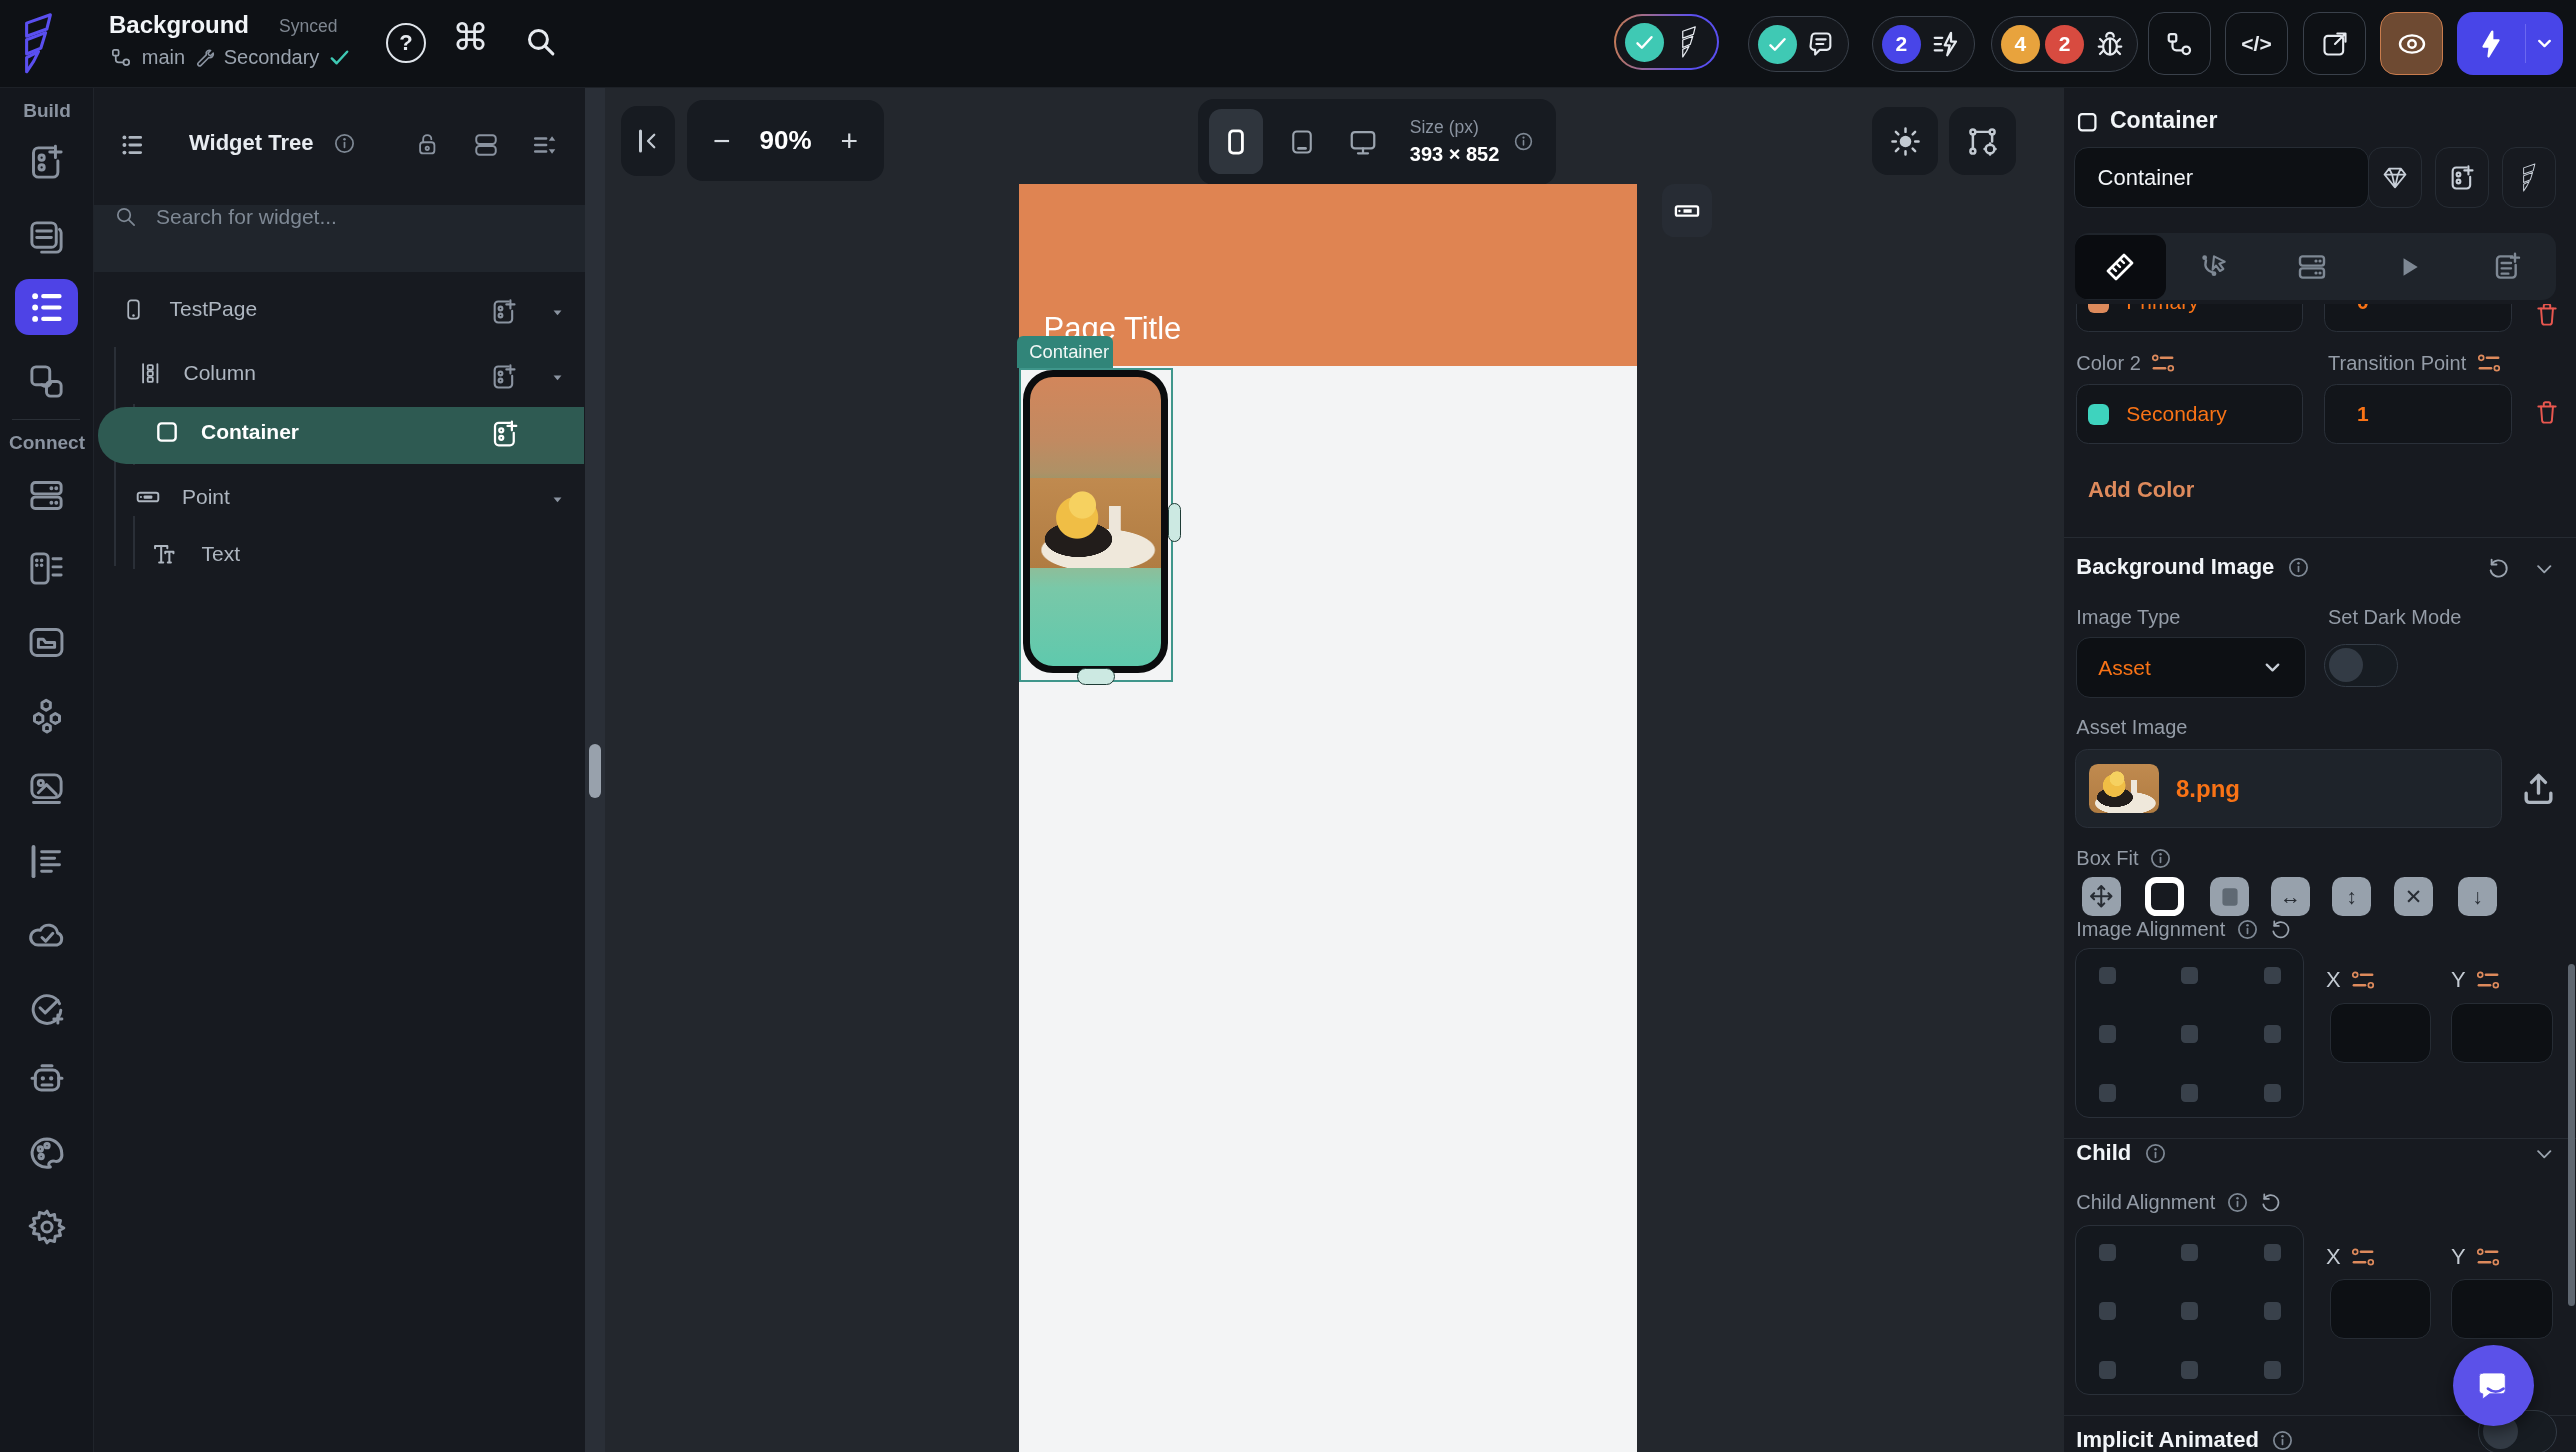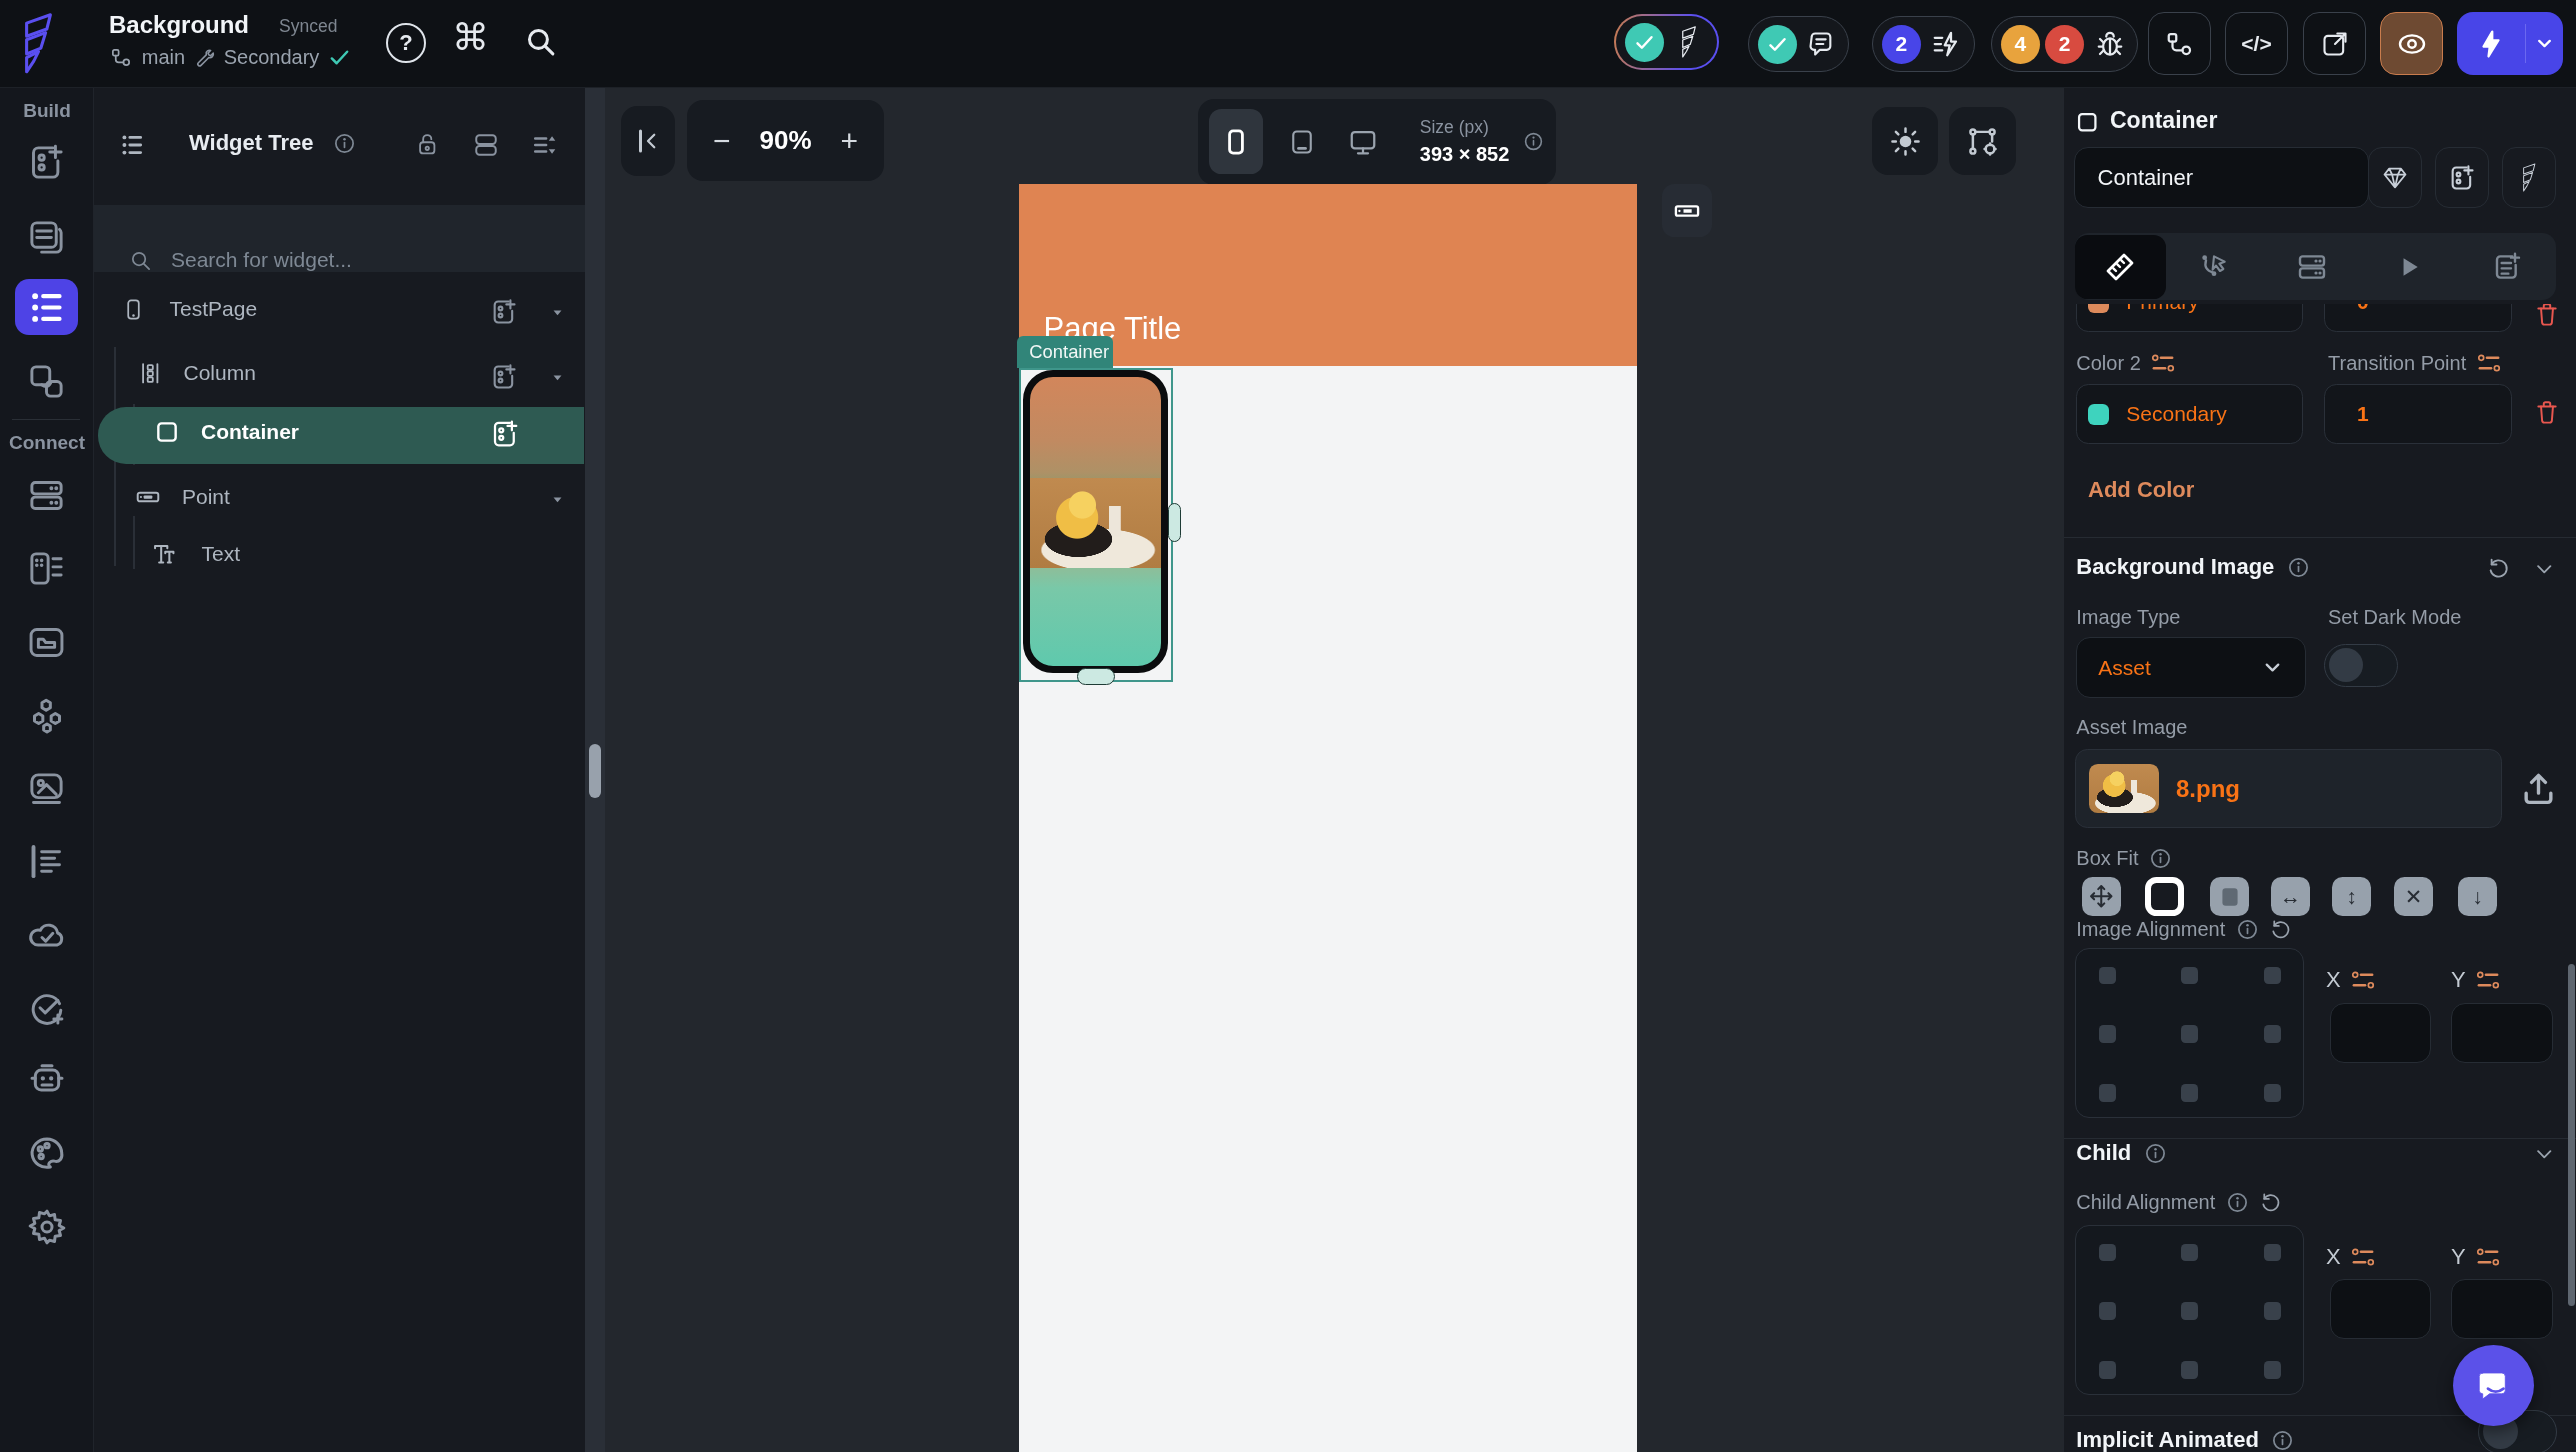--- a/index.html
+++ b/index.html
@@ -24,21 +24,21 @@
   
   #ribbon{left:0;top:88px;width:94px;height:1365px;background:#14171D;border-right:0.9px solid #20242B}
   .rib-label{width:94px;text-align:center;font-size:19px;font-weight:bold;color:#8A93A0}
   .rib-btn{left:15px;width:63px;height:56px;border-radius:14px;display:flex;align-items:center;
     justify-content:center;color:#8A93A0}
   .rib-btn.sel{background:#4E43E6;color:#fff}
   .rib-div{left:12.3px;width:68px;height:0.9px;background:#2A2F36}
   
   #wtree{left:94px;top:88px;width:491px;height:1365px;background:#171A20}
   .wt-title{font-size:22px;font-weight:bold;color:#E8ECF1}
-  .searchband{left:0;top:117px;width:491px;height:67px;background:#20252C;display:flex;align-items:flex-end;gap:19px;padding:0 0 0 35px}
+  .searchband{left:0;top:117px;width:491px;height:67px;background:#20252C;display:flex;align-items:flex-start;gap:19px;padding:0 0 0 20px}
   .searchband input{background:transparent;border:none;outline:none;color:#AEB6C0;font-size:21px;
     font-family:inherit;width:368px}
   .searchband input::placeholder{color:#7E8894}
   .trow{font-size:21px;color:#AEB6C0;display:flex;align-items:center}
   .tsel{left:4.4px;top:319px;width:486px;height:57px;background:#2E5A52;border-radius:28px 0 0 28px}
   .guide{width:1.8px;background:#2A2F37}
   
   #canvas{left:605px;top:88px;width:1458px;height:1365px;background:#23272D}
   #divstrip{left:585px;top:88px;width:20px;height:1365px;background:#2A2F37}
   .cardbtn{background:#171B21;border-radius:16px;display:flex;align-items:center;justify-content:center;color:#C3CAD2}
@@ -629,21 +629,21 @@
     <div class="devbtn" style="margin-left:12.3px">
         <svg class="ic" width="28" height="28" viewBox="0 0 32 32">
           <use href="#s-tablet"></use>
         </svg>
       </div>
     <div class="devbtn" style="margin-left:7px">
         <svg class="ic" width="30" height="30" viewBox="0 0 34 34">
           <use href="#s-desktop"></use>
         </svg>
       </div>
-    <div style="margin-left:30px;display:flex;flex-direction:column;gap:5.3px">
+    <div style="margin-left:20px;display:flex;flex-direction:column;gap:5.3px">
       <span class="sizelbl">Size (px)</span>
       <span class="sizeval">393 × 852</span>
     </div>
     <svg class="ic" width="21" height="21" style="color:#7E8894;margin-left:14px" viewBox="0 0 24 24">
         <use href="#s-info"></use>
       </svg>
   </div>
 
   <div class="abs cardbtn" style="left:1267px;top:19px;width:66px;height:68px">
       <svg class="ic" width="33" height="33" viewBox="0 0 38 38">

